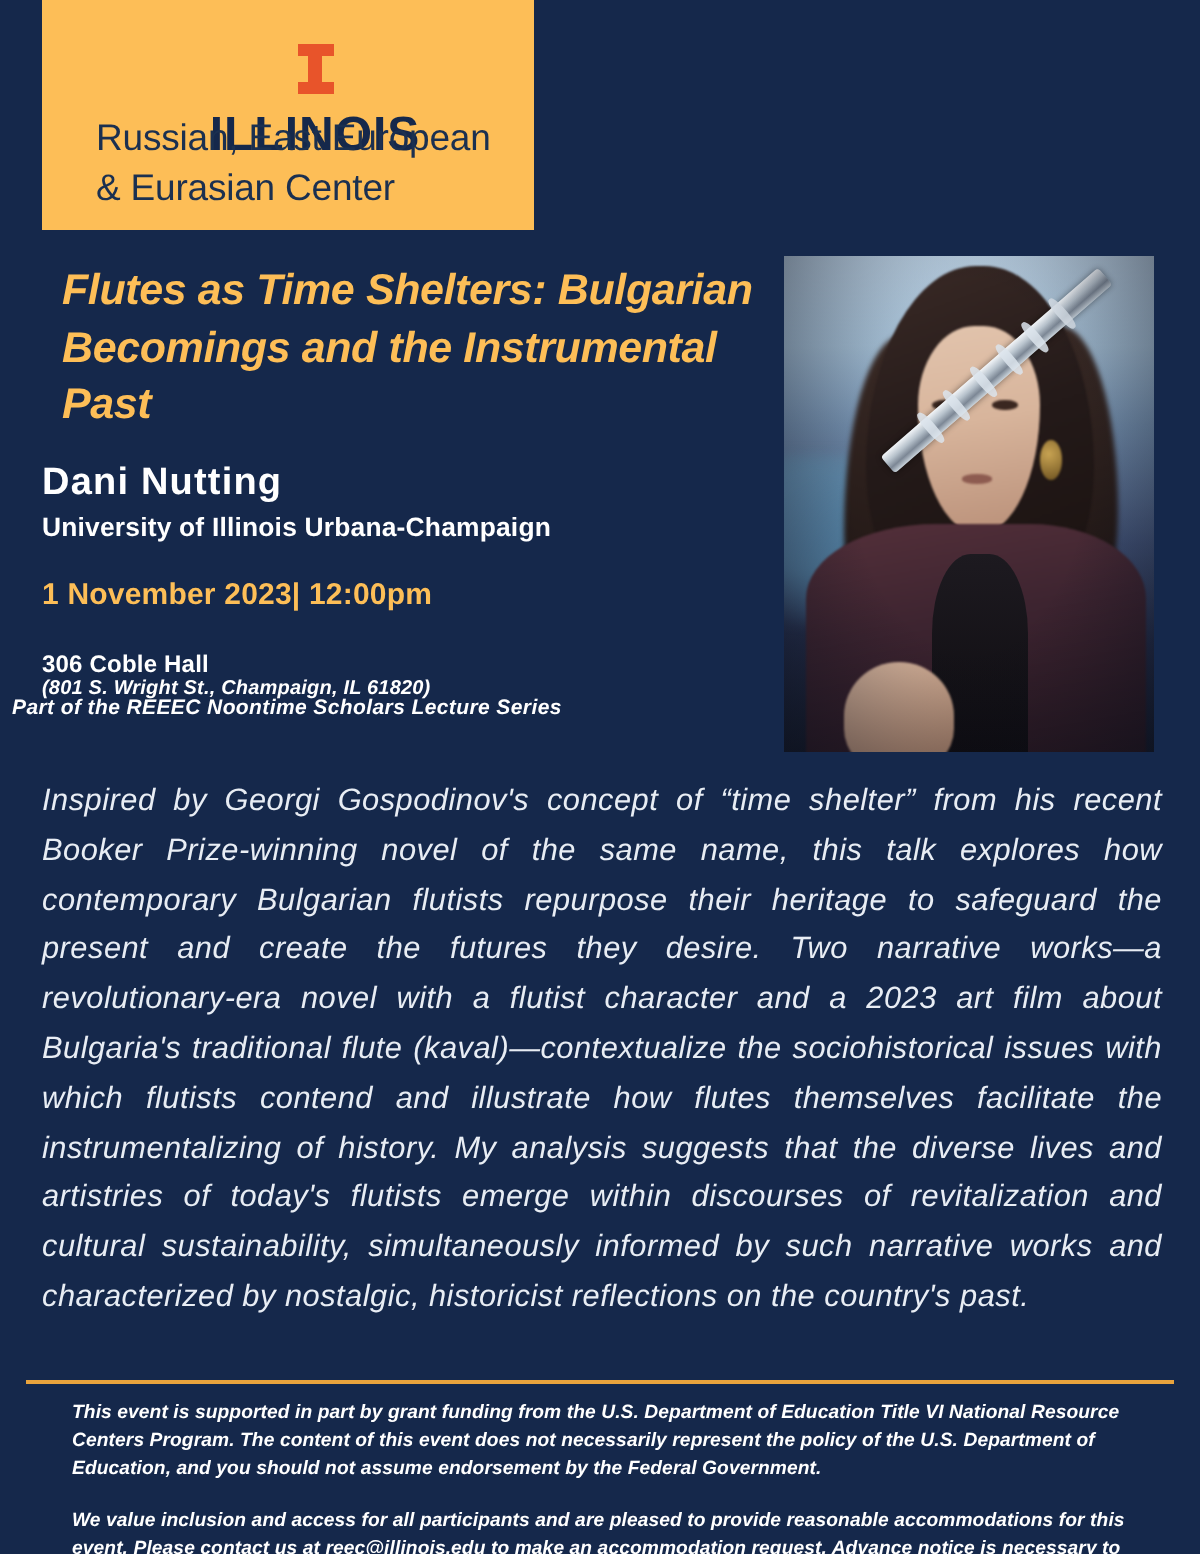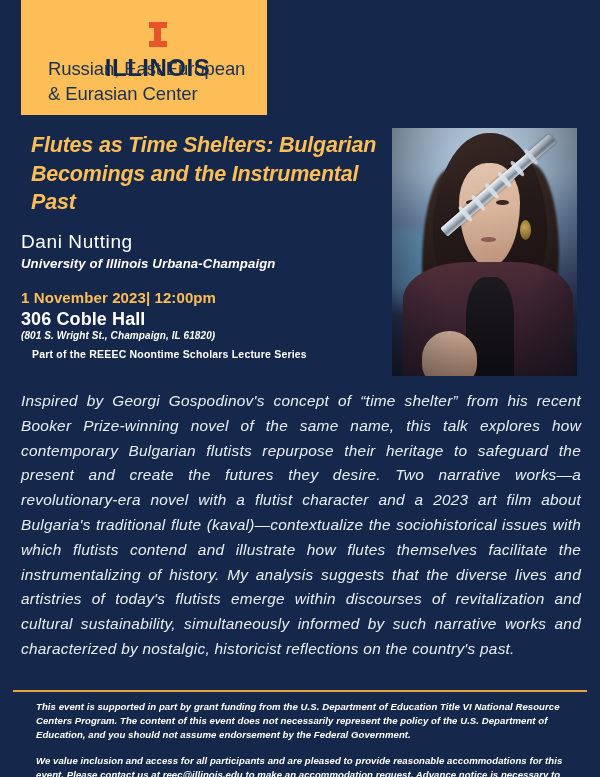--- a/index.html
+++ b/index.html
@@ -242,67 +242,67 @@
     letter-spacing: -0.2px;
   }
   .speaker {
     position: absolute;
     left: 21px;
     top: 230px;
     width: 360px;
   }
   .speaker-name {
     font-size: 19px;
-    font-weight: normal;
+    font-weight: bold;
     letter-spacing: 0.6px;
     color: #ffffff;
     line-height: 1.25;
   }
   .speaker-affil {
     font-size: 13.2px;
     font-weight: bold;
-    font-style: italic;
     color: #ffffff;
     letter-spacing: 0.1px;
     margin-top: 2px;
   }
   .when {
     position: absolute;
     left: 21px;
     top: 288px;
     width: 360px;
   }
   .when-date {
     font-size: 15px;
     font-weight: bold;
     color: #fdbe57;
     letter-spacing: 0.1px;
     line-height: 1.3;
   }
   .when-venue {
-    font-size: 18px;
+    font-size: 12px;
     font-weight: bold;
     color: #ffffff;
     letter-spacing: 0.1px;
-    margin-top: 1px;
+    margin-top: 17px;
   }
   .when-address {
     font-size: 10px;
     font-weight: bold;
     font-style: italic;
     color: #ffffff;
     letter-spacing: 0.1px;
   }
   .series {
     position: absolute;
-    left: 32px;
+    left: 6px;
     top: 348px;
     width: 360px;
     font-size: 10.5px;
     font-weight: bold;
+    font-style: italic;
     color: #ffffff;
     letter-spacing: 0.2px;
   }
 
   .abstract {
     position: absolute;
     left: 21px;
     top: 389px;
     width: 560px;
     font-size: 15.4px;

